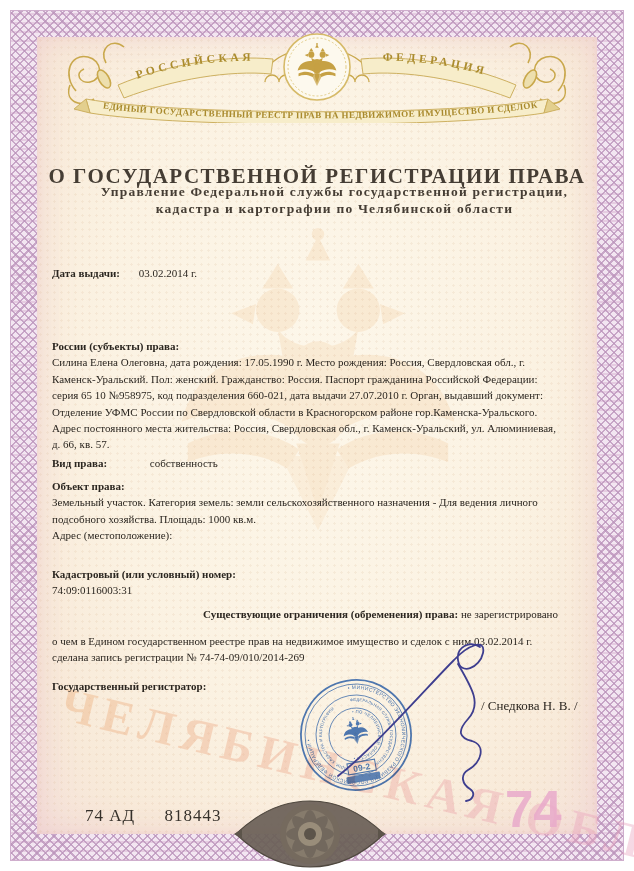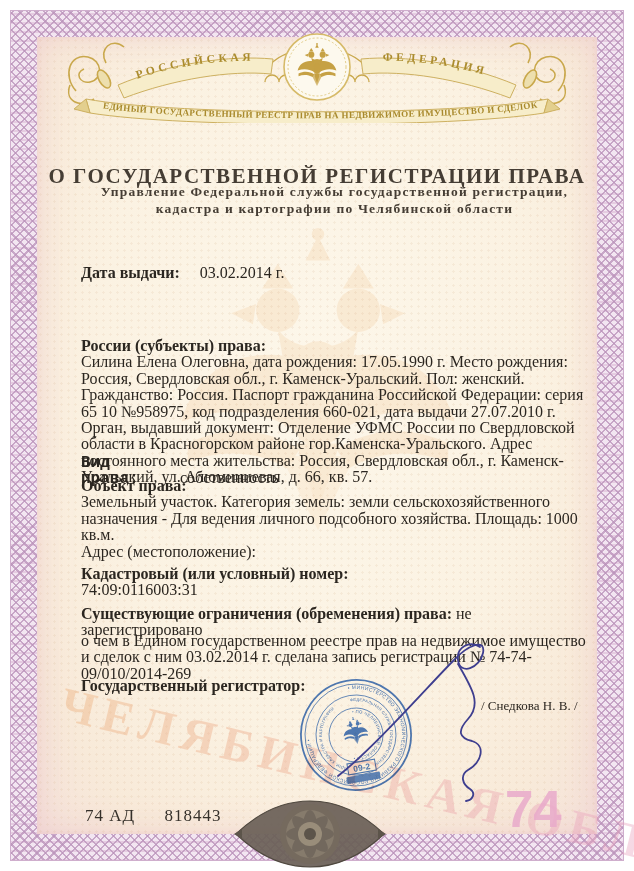--- a/index.html
+++ b/index.html
@@ -36,24 +36,24 @@
     font-size:32px;font-weight:bold;letter-spacing:7px;color:#4b4239;
   }
   .title-sub{
     left:0;right:0;top:164px;text-align:center;
     font-size:21px;font-weight:bold;letter-spacing:1.5px;color:#453d34;
   }
   .authority{
     left:0;right:0;top:183px;text-align:center;
     font-size:13.5px;font-weight:bold;letter-spacing:1.2px;line-height:17px;color:#453d34;padding-left:35px;
   }
-  .body-block{left:81px;width:506px;font-size:16px;line-height:16.4px;color:#2b2620;}
+  .body-block{left:52px;width:506px;font-size:11px;line-height:16.4px;color:#2b2620;}
   .lbl{font-weight:bold;color:#2b2620;}
   .inline-gap{margin-right:16px;}
-  .vid-lbl{display:inline-block;width:95px;font-family:Liberation Mono, monospace;}
+  .vid-lbl{display:inline-block;width:95px;}
   .registrar-name{left:481px;top:678px;font-size:13px;color:#2b2620;white-space:nowrap;margin-top:20px;}
   .serial{left:85px;top:806px;font-size:17px;letter-spacing:1px;color:#35302a;}
   .serial .num{margin-left:24px;}
   .region-code{
     left:505px;top:780px;font-family:"Liberation Sans","DejaVu Sans",sans-serif;
     font-size:51px;font-weight:bold;color:#e9aacb;opacity:.85;
   }
   
   .wm-region{
     left:68px;top:676px;width:700px;
@@ -176,21 +176,21 @@
     <div class="lbl">Объект права:</div>
     <div>Земельный участок. Категория земель: земли сельскохозяйственного назначения - Для ведения личного подсобного хозяйства. Площадь: 1000 кв.м.</div>
     <div>Адрес (местоположение):</div>
   </div>
 
   <div class="abs body-block" style="top:566px;">
     <div class="lbl">Кадастровый (или условный) номер:</div>
     <div>74:09:0116003:31</div>
   </div>
 
-  <div class="abs body-block" style="top:606px;">
+  <div class="abs body-block" style="top:606px;text-align:right;">
     <span class="lbl">Существующие ограничения (обременения) права:</span>
     <span>не зарегистрировано</span>
   </div>
 
   <div class="abs body-block" style="top:633px;">о чем в Едином государственном реестре прав на недвижимое имущество и сделок с ним 03.02.2014 г. сделана запись регистрации № 74-74-09/010/2014-269</div>
 
   <div class="abs body-block lbl" style="top:678px;">Государственный регистратор:</div>
   <div class="abs registrar-name">/ Снедкова Н. В. /</div>
 
   <svg class="abs stamp" width="118" height="118" viewBox="0 0 118 118">

